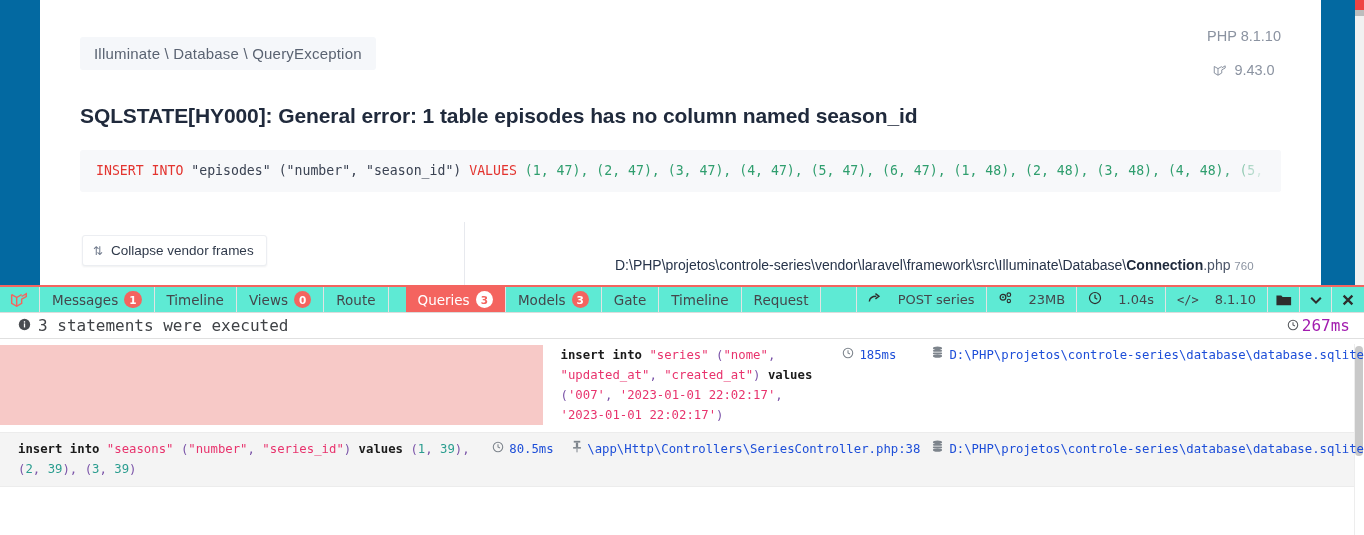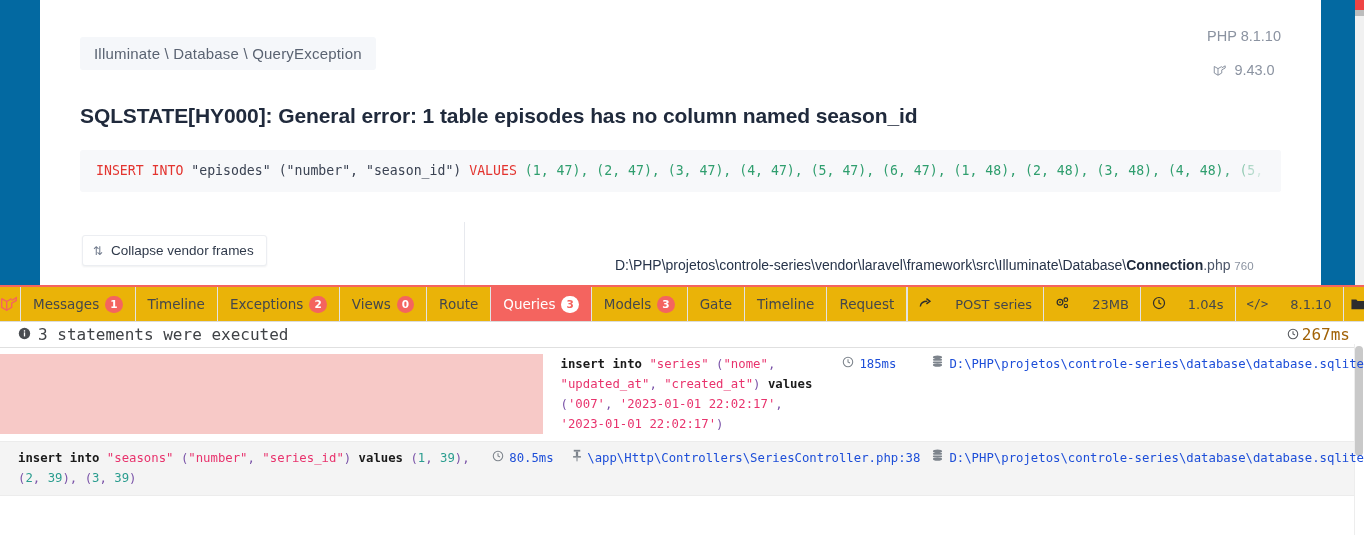--- a/index.html
+++ b/index.html
@@ -105,53 +105,53 @@
   .frame-path .lineno { color: #8b93a1; font-size: 11.5px; }
 
   
   .debugbar {
     position: absolute; left: 0; top: 285px; width: 1364px; height: 250px;
     background: #ffffff;
     border-top: 2px solid #f4645f;
     font-family: "DejaVu Sans", "Liberation Sans", sans-serif;
   }
   .db-toolbar {
-    height: 35px;
+    height: 26px;
     display: flex; align-items: stretch;
-    background: #eab308;
+    background: #5eead4;
     border-bottom: 1px solid #dcdcdc;
     font-size: 13.5px;
   }
   .db-logo {
     width: 40px; display: flex; align-items: center; justify-content: center;
     border-right: 1px solid #e3e3e3;
   }
   .db-tab {
     display: flex; align-items: center; gap: 6px;
     padding: 0 12px;
     color: #44474c;
     border-right: 1px solid #e3e3e3;
     cursor: pointer;
     white-space: nowrap;
   }
   .db-tab.active {
-    background: #f4645f; color: #ffffff;
+    background: #f4645f; color: #ffffff; margin-left: 17px;
   }
   .badge {
     display: inline-flex; align-items: center; justify-content: center;
     min-width: 17px; height: 17px; padding: 0 5px;
     border-radius: 9px;
     background: #f4645f; color: #ffffff;
     font-size: 10.5px; font-weight: bold;
   }
   .db-tab.active .badge { background: #ffffff; color: #f4645f; }
   .db-spacer { flex: 1; border-right: 1px solid #e3e3e3; }
   .db-right { display: flex; align-items: stretch; }
   .db-stat {
-    display: flex; align-items: center; gap: 22px;
+    display: flex; align-items: center; gap: 16px;
     padding: 0 11px;
     color: #44474c; font-size: 13px;
     border-right: 1px solid #e3e3e3;
     white-space: nowrap;
   }
   .db-stat:last-child { border-right: none; }
   .db-icon-btn {
     display: flex; align-items: center; justify-content: center;
     width: 32px; color: #2d2d2d; cursor: pointer;
     border-right: 1px solid #e3e3e3;
@@ -163,21 +163,21 @@
     height: 26px;
     display: flex; align-items: center; justify-content: space-between;
     padding: 0 14px 0 18px;
     border-bottom: 1px solid #e0e0e0;
     background: #ffffff;
     font-family: "DejaVu Sans Mono", "Liberation Mono", monospace;
     font-size: 16px;
     color: #3f4246;
   }
   .db-summary-left { display: flex; align-items: center; gap: 7px; }
-  .db-summary-right { display: flex; align-items: flex-end; gap: 3px; color: #a16207; }
+  .db-summary-right { display: flex; align-items: flex-end; gap: 3px; color: #a21caf; }
 
   
   .db-list { position: relative; }
   .q-row {
     display: flex;
     border-bottom: 1px solid #ececec;
     font-family: "DejaVu Sans Mono", "Liberation Mono", monospace;
     font-size: 12.3px;
     line-height: 20px;
     padding: 6px 0 7px 0;
@@ -310,24 +310,20 @@
 
     <div id="tabs-container" style="display:flex;align-items:stretch;">
         <div class="db-tab">
           <span>Messages</span>
           <span class="badge">1</span>
         </div>
         <div class="db-tab">
           <span>Timeline</span>
         </div>
         <div class="db-tab">
-          <span>Exceptions</span>
-          <span class="badge">2</span>
-        </div>
-        <div class="db-tab">
           <span>Views</span>
           <span class="badge">0</span>
         </div>
         <div class="db-tab">
           <span>Route</span>
         </div>
         <div class="db-tab active">
           <span>Queries</span>
           <span class="badge">3</span>
         </div>

